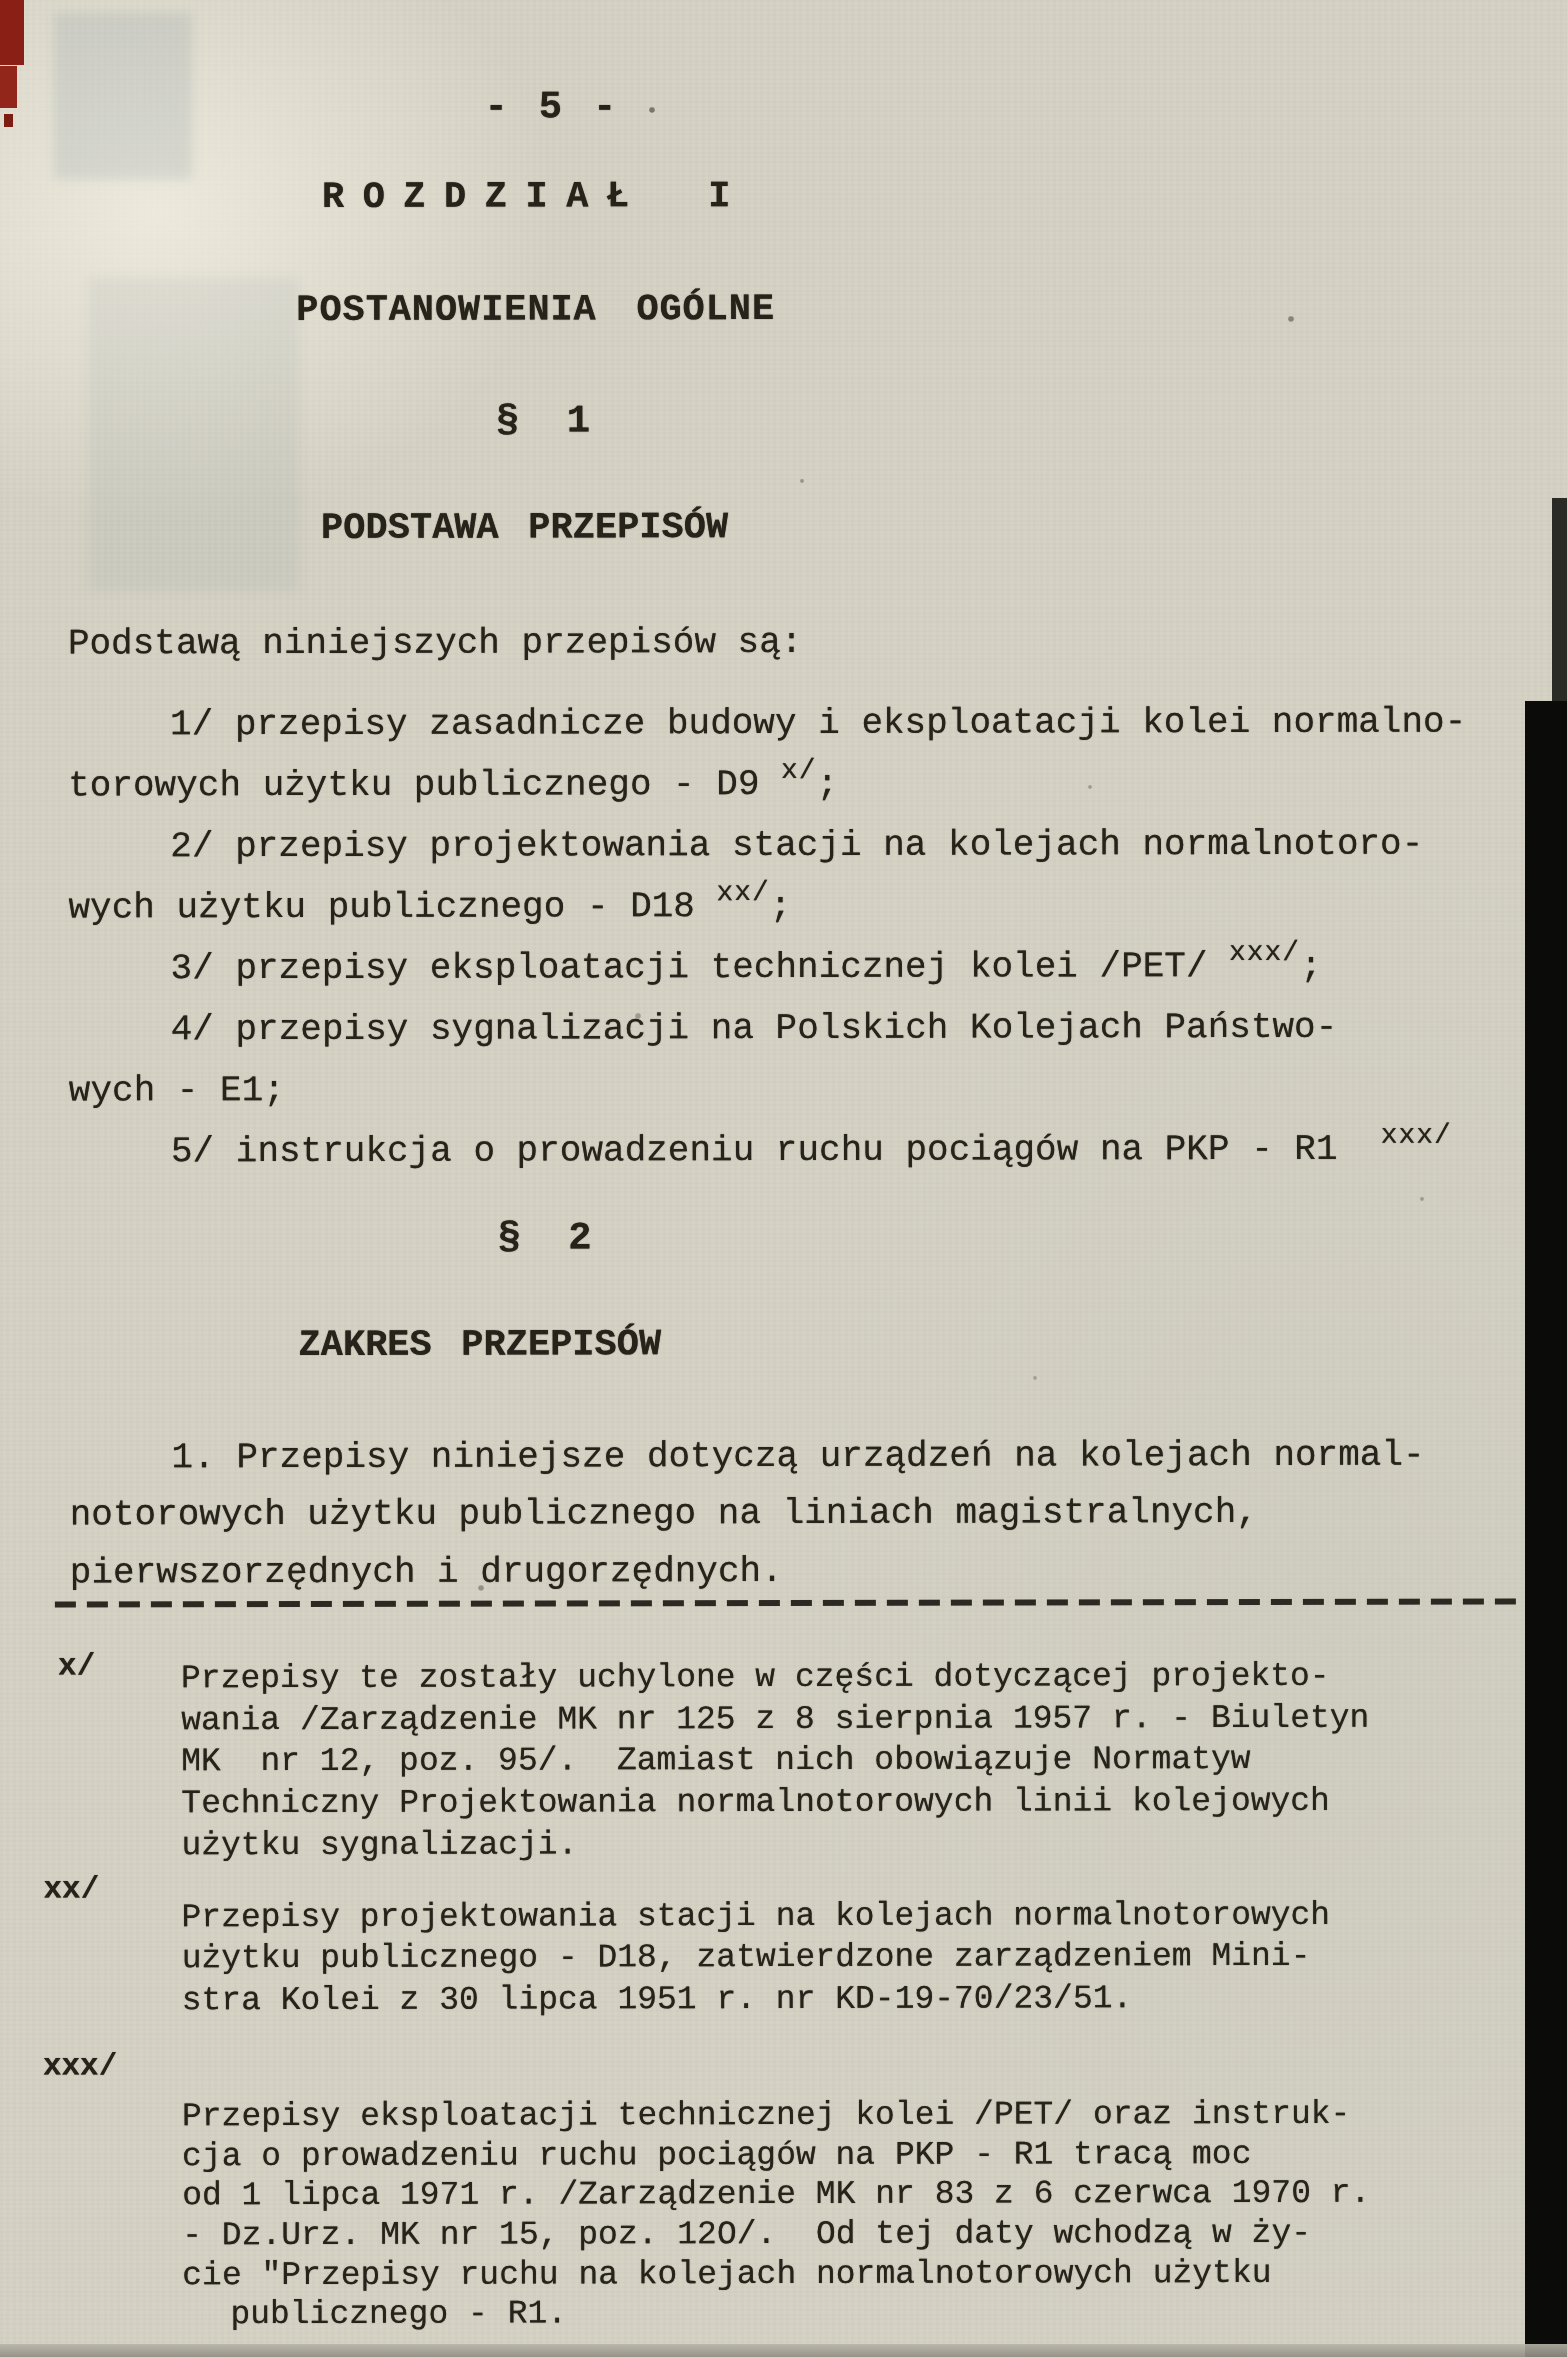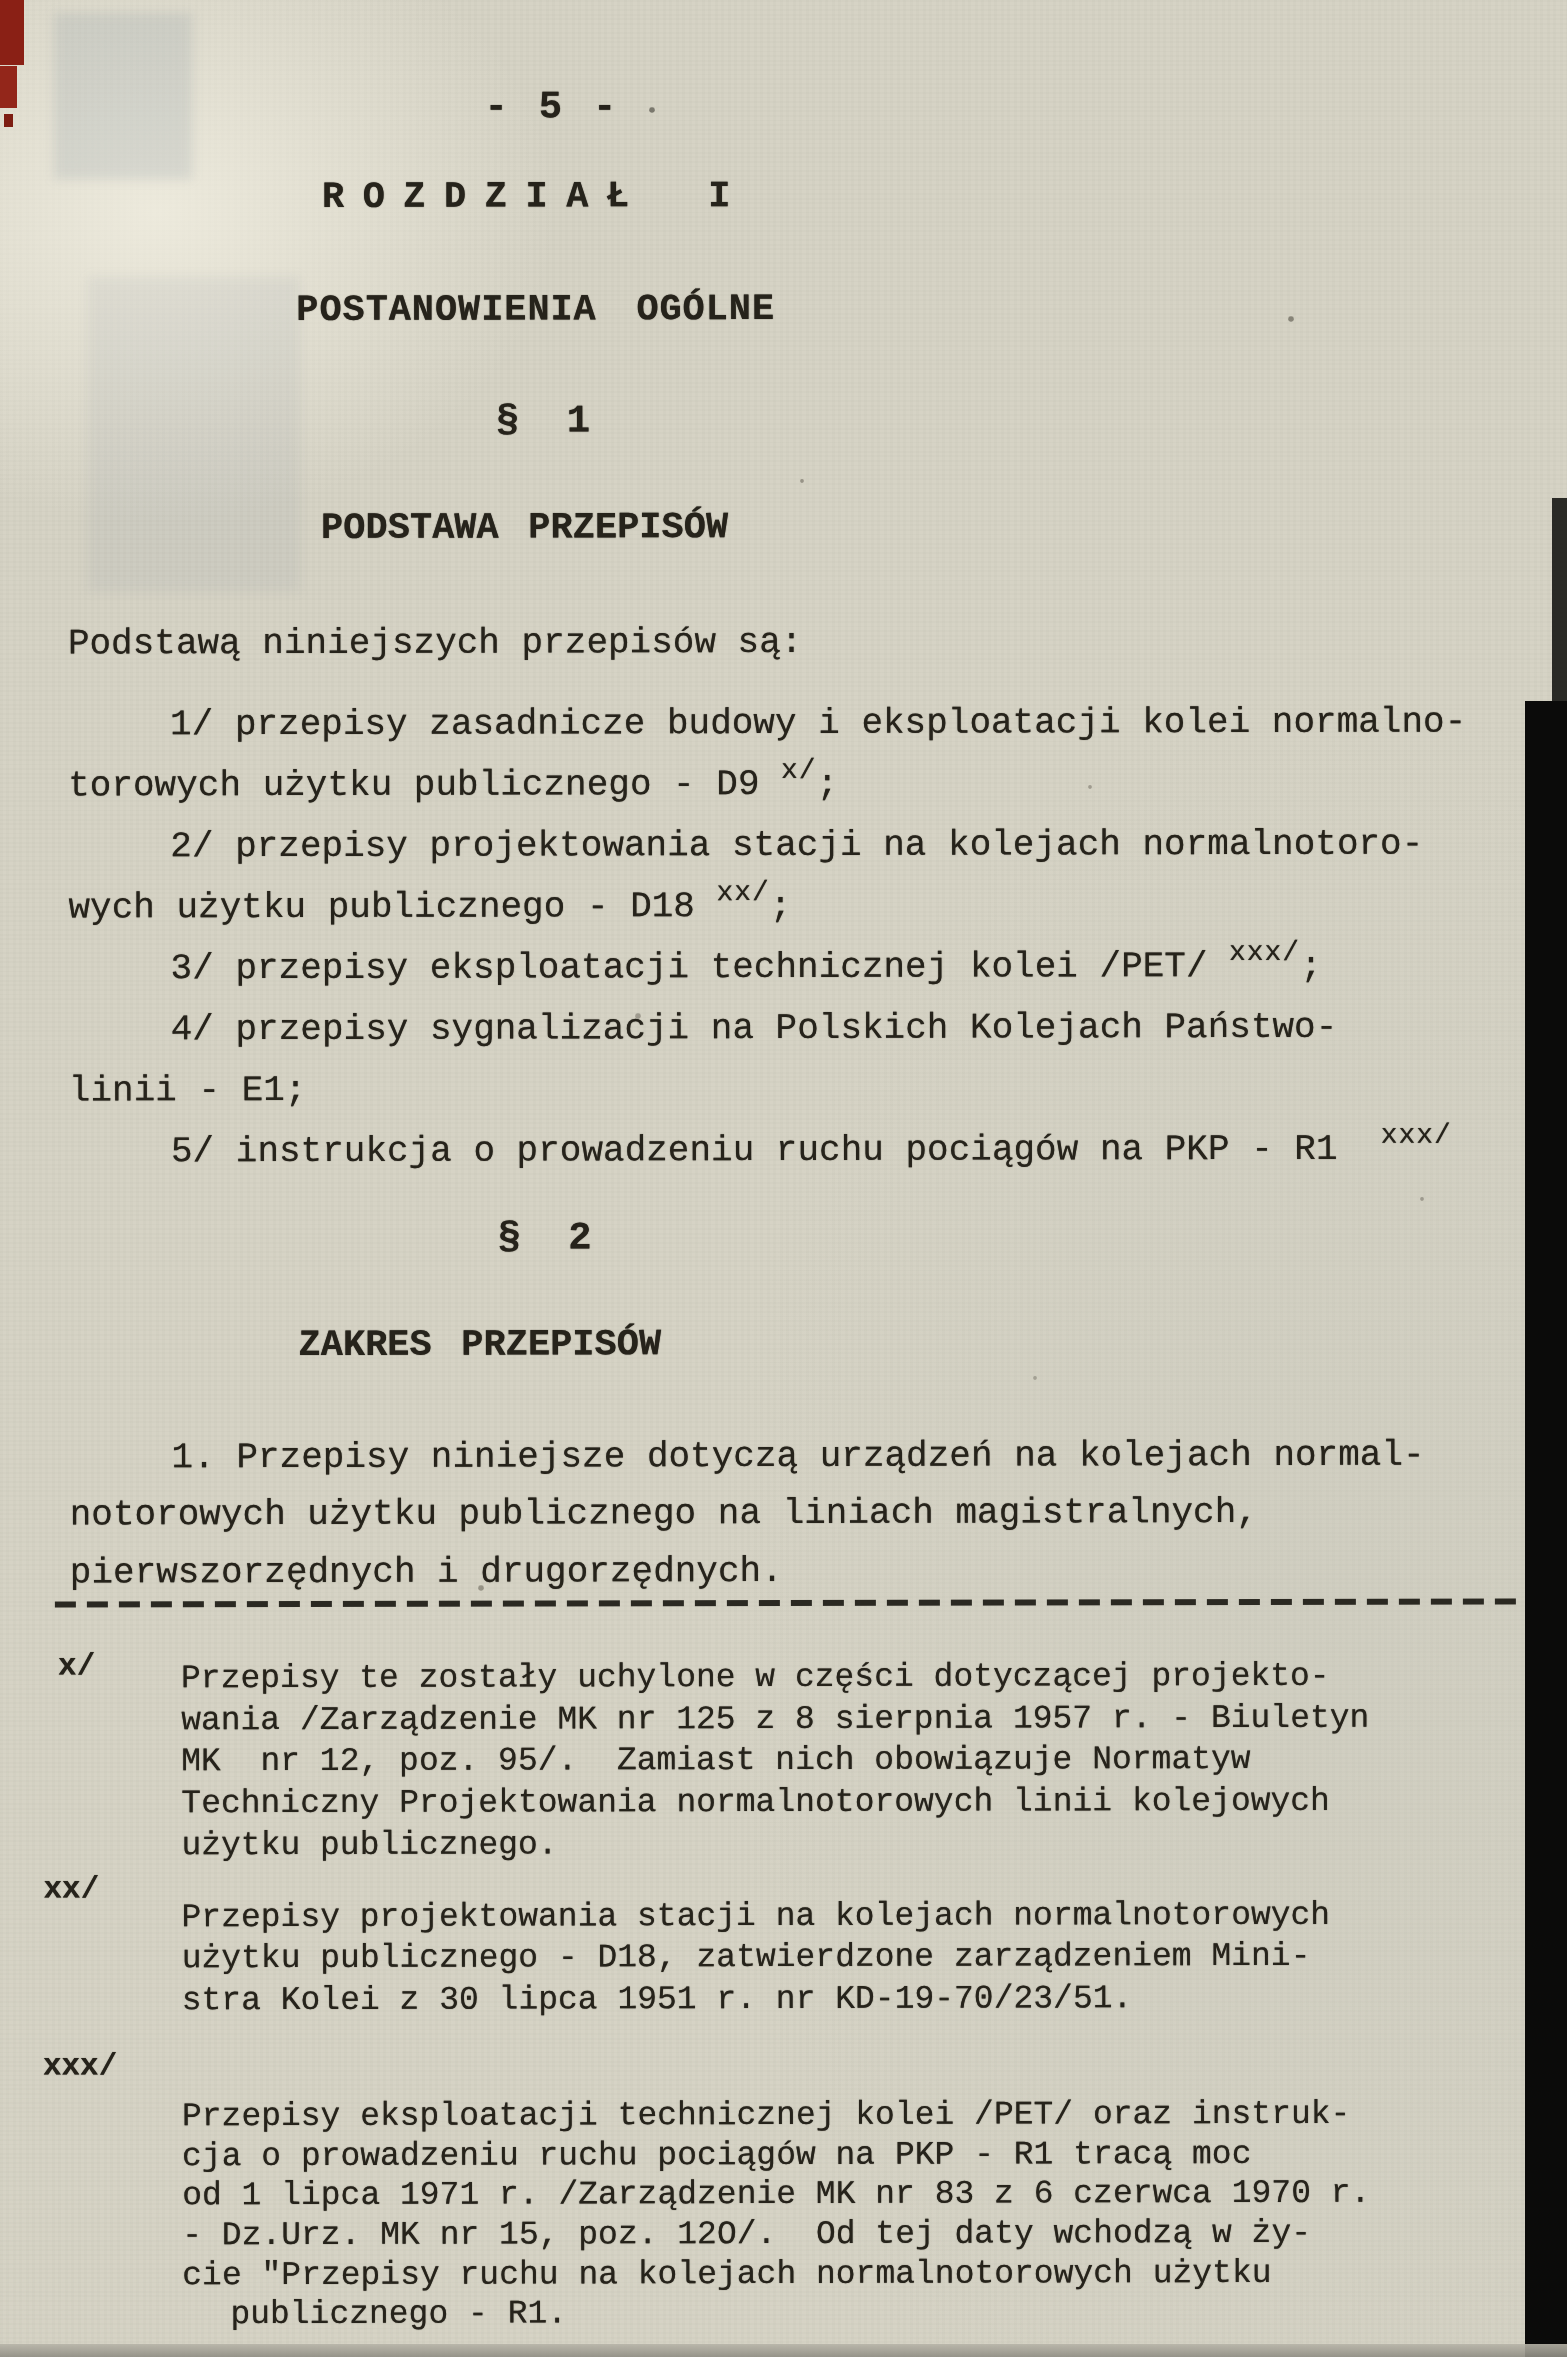--- a/index.html
+++ b/index.html
@@ -66,21 +66,21 @@
     <div>
         <div class="line" style="top: 622px; left: 69px;"><span>Podstawą niniejszych przepisów są:</span></div>
       </div>
     <div>
         <div class="line" style="top: 703px; left: 171px;"><span>1/ przepisy zasadnicze budowy i eksploatacji kolei normalno-</span></div>
         <div class="line" style="top: 764px; left: 69px;"><span>torowych użytku publicznego - D9 </span><span class="sup">x/</span><span>;</span></div>
         <div class="line" style="top: 825px; left: 171px;"><span>2/ przepisy projektowania stacji na kolejach normalnotoro-</span></div>
         <div class="line" style="top: 886px; left: 69px;"><span>wych użytku publicznego - D18 </span><span class="sup">xx/</span><span>;</span></div>
         <div class="line" style="top: 947px; left: 171px;"><span>3/ przepisy eksploatacji technicznej kolei /PET/ </span><span class="sup">xxx/</span><span>;</span></div>
         <div class="line" style="top: 1008px; left: 171px;"><span>4/ przepisy sygnalizacji na Polskich Kolejach Państwo-</span></div>
-        <div class="line" style="top: 1069px; left: 69px;"><span>linii - E1;</span></div>
+        <div class="line" style="top: 1069px; left: 69px;"><span>wych - E1;</span></div>
         <div class="line" style="top: 1130px; left: 171px;"><span>5/ instrukcja o prowadzeniu ruchu pociągów na PKP - R1  </span><span class="sup">xxx/</span></div>
       </div>
 
     <div class="txt center mark2">§ 2</div>
     <div class="txt center title2">ZAKRES PRZEPISÓW</div>
 
     <div>
         <div class="line" style="top: 1436px; left: 171px;"><span>1. Przepisy niniejsze dotyczą urządzeń na kolejach normal-</span></div>
         <div class="line" style="top: 1493px; left: 69px;"><span>notorowych użytku publicznego na liniach magistralnych,</span></div>
         <div class="line" style="top: 1551px; left: 69px;"><span>pierwszorzędnych i drugorzędnych.</span></div>
@@ -90,21 +90,21 @@
 
     <div class="fnmark" style="left:57px;top:1647px;">x/</div>
     <div class="fnmark" style="left:42px;top:1870px;">xx/</div>
     <div class="fnmark" style="left:41px;top:2047px;">xxx/</div>
 
     <div>
         <div class="line fn" style="top: 1659px; left: 180px;"><span>Przepisy te zostały uchylone w części dotyczącej projekto-</span></div>
         <div class="line fn" style="top: 1701px; left: 180px;"><span>wania /Zarządzenie MK nr 125 z 8 sierpnia 1957 r. - Biuletyn</span></div>
         <div class="line fn" style="top: 1742px; left: 180px;"><span>MK  nr 12, poz. 95/.  Zamiast nich obowiązuje Normatyw</span></div>
         <div class="line fn" style="top: 1784px; left: 180px;"><span>Techniczny Projektowania normalnotorowych linii kolejowych</span></div>
-        <div class="line fn" style="top: 1826px; left: 180px;"><span>użytku publicznego.</span></div>
+        <div class="line fn" style="top: 1826px; left: 180px;"><span>użytku sygnalizacji.</span></div>
       </div>
     <div>
         <div class="line fn" style="top: 1898px; left: 180px;"><span>Przepisy projektowania stacji na kolejach normalnotorowych</span></div>
         <div class="line fn" style="top: 1939px; left: 180px;"><span>użytku publicznego - D18, zatwierdzone zarządzeniem Mini-</span></div>
         <div class="line fn" style="top: 1981px; left: 180px;"><span>stra Kolei z 30 lipca 1951 r. nr KD-19-70/23/51.</span></div>
       </div>
     <div>
         <div class="line fn" style="top: 2097px; left: 180px;"><span>Przepisy eksploatacji technicznej kolei /PET/ oraz instruk-</span></div>
         <div class="line fn" style="top: 2137px; left: 180px;"><span>cja o prowadzeniu ruchu pociągów na PKP - R1 tracą moc</span></div>
         <div class="line fn" style="top: 2176px; left: 180px;"><span>od 1 lipca 1971 r. /Zarządzenie MK nr 83 z 6 czerwca 1970 r.</span></div>

